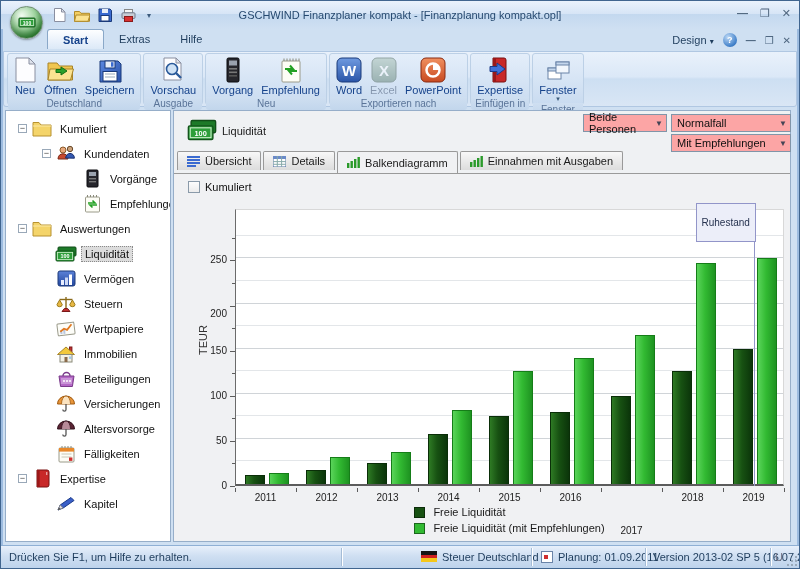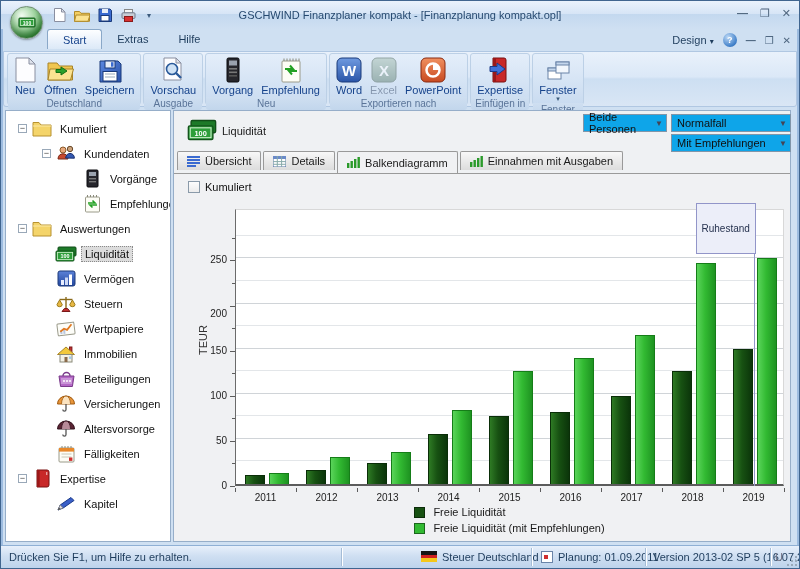--- a/index.html
+++ b/index.html
@@ -20,21 +20,21 @@
     display:flex;align-items:center;justify-content:center}
   .qat{position:absolute;left:50px;top:6px;display:flex;gap:7px;align-items:center;z-index:5}
   .qat .qbtn{width:16px;height:16px;display:flex;align-items:center;justify-content:center}
   .qat-arrow{font-size:8px;color:#3b5a7c;margin-left:4px}
 
   
   .tabrow{position:absolute;top:28px;left:0;right:0;height:22px}
   .rtabs{position:absolute;left:46px;top:0;display:flex}
   .rtab{padding:4px 15px 3px;font-size:11px;color:#1e3c5c;cursor:default}
   .rtab.active{background:linear-gradient(#fdfeff,#e9f1fb 60%,#dce9f7);border:1px solid #8aa8c8;border-bottom:none;
-    border-radius:3px 3px 0 0;font-weight:normal;color:#15428b}
+    border-radius:3px 3px 0 0;font-weight:bold;color:#15428b}
   .mdi-controls{position:absolute;right:8px;top:4px;display:flex;align-items:center;gap:9px;font-size:11px;color:#1e3c5c}
   .mdi-glyph{font-size:10px;font-weight:bold;color:#4f6781}
   .help-orb{width:14px;height:14px;border-radius:50%;background:radial-gradient(circle at 35% 30%,#bcd8f5,#3f7fc9 70%,#1f4f8f);
     color:#fff;font-size:9px;font-weight:bold;display:flex;align-items:center;justify-content:center}
 
   
   .ribbon{position:absolute;top:50px;left:2px;right:2px;height:56px;
     background:linear-gradient(#e9f1fb,#dbe8f7 46%,#cddff2 50%,#d9e6f5);
     border:1px solid #b0c7e2;border-radius:0 0 3px 3px;display:flex;align-items:stretch;padding:1px 2px 1px 3px}
   .rgroup{display:flex;flex-direction:column;margin-right:2px;border:1px solid #bcd0e6;border-radius:3px;
@@ -57,21 +57,21 @@
     text-align:center;color:#444;margin-right:4px;flex:none}
   .titem .spacer{width:13px;flex:none}
   .titem .ticon{width:22px;height:20px;flex:none;display:flex;align-items:center;justify-content:center;margin-right:4px}
   .titem .tlabel{padding:2px 3px;white-space:nowrap}
   .titem.selected .tlabel{background:#dcdcdc;border:1px dotted #8a8a8a;padding:1px 3px}
   .lv0{padding-left:12px}.lv1{padding-left:36px}.lv2{padding-left:62px}
 
   .content-panel{position:absolute;left:170px;top:1px;right:6px;bottom:3px;background:#eff1f3;border:1px solid #96aec9}
   .page-header-icon{position:absolute;left:13px;top:7px}
   .page-title{position:absolute;left:48px;top:14px;font-size:11px;color:#202020}
-  .combo{position:absolute;height:18px;background:#0ea5e9;border:1px solid #8195a8;font-size:11px;color:#101010;
+  .combo{position:absolute;height:18px;background:#fca5a5;border:1px solid #8195a8;font-size:11px;color:#101010;
     display:flex;align-items:center;justify-content:space-between;padding:0 3px 0 5px;cursor:default}
   .combo .arr{font-size:8px;color:#445}
   .combo.persons{left:409px;top:3px;width:84px}
   .combo.scenario{left:497px;top:3px;width:120px}
   .combo.variant{left:497px;top:23px;width:120px}
 
   .tabstrip{position:absolute;top:40px;left:3px;height:22px;display:flex;align-items:flex-start;z-index:3}
   .ctab{display:flex;align-items:center;gap:5px;font-size:11px;color:#1a1a1a;height:19px;
     background:linear-gradient(#f8f8f8,#dcdcdc);border:1px solid #999;border-bottom:none;border-radius:2px 2px 0 0;
     padding:0 9px;margin-right:2px;cursor:default}
@@ -89,21 +89,21 @@
   .ytick{position:absolute;height:1px;background:#5c5c5c}
   .ylabel{position:absolute;width:30px;text-align:right;font-size:10px;color:#222}
   .xlabel{position:absolute;text-align:center;font-size:10px;color:#222;top:318px}
   .xtick{position:absolute;width:1px;height:4px;background:#5c5c5c;top:314px}
   .bar{position:absolute;bottom:0;width:20px;border:1px solid rgba(0,0,0,.35);border-bottom:none;z-index:2}
   .bar.s0{background:linear-gradient(to right,#2e7a24,#175112 45%,#0b350a);border-color:#0a2e08}
   .bar.s1{background:linear-gradient(to right,#5ad45a,#32ba32 45%,#1e9321);border-color:#157d18}
   .teur{position:absolute;left:14px;top:160px;font-size:11px;color:#333;transform:rotate(-90deg);transform-origin:center}
   .anno-line{position:absolute;width:1px;background:#9295c9;z-index:1}
   .anno-label{position:absolute;background:#eceef9;border:1px solid #9295c9;font-size:10px;color:#26324f;
-    padding:19px 5px;z-index:5;white-space:nowrap}
+    padding:13px 5px;z-index:5;white-space:nowrap}
   .legend{position:absolute;left:61px;width:549px;top:332px;display:flex;justify-content:center}
   .legend-rows{display:flex;flex-direction:column;gap:4px}
   .legend-row{display:flex;align-items:center;gap:8px;font-size:11px;color:#1a1a1a}
   .legend-row .sw{width:11px;height:11px;border:1px solid rgba(0,0,0,.45);flex:none}
 
   
   .statusbar{position:absolute;left:0;right:0;bottom:0;height:23px;font-size:11px;color:#1e3c5c;
     background:linear-gradient(#e8f0fb,#cfdff2 45%,#bdd3ec);border-top:1px solid #8fb0d5}
   .statusbar .sec{position:absolute;top:5px;white-space:nowrap}
   .statusbar .sep{position:absolute;top:2px;bottom:2px;width:1px;background:#a5bcd6;box-shadow:1px 0 0 #fff}
@@ -695,21 +695,21 @@
           <div class="ytick" style="left: 58px; width: 3px; top: 108.987px;"></div>
           <div class="ytick" style="left: 56px; width: 5px; top: 86.43px;"></div>
           <div class="ylabel" style="left: 23px; top: 80.43px;">250</div>
           <div class="ytick" style="left: 58px; width: 3px; top: 63.873px;"></div>
           <div class="xlabel" style="left: 61px; width: 61px;">2011</div>
           <div class="xlabel" style="left: 122px; width: 61px;">2012</div>
           <div class="xlabel" style="left: 183px; width: 61px;">2013</div>
           <div class="xlabel" style="left: 244px; width: 61px;">2014</div>
           <div class="xlabel" style="left: 305px; width: 61px;">2015</div>
           <div class="xlabel" style="left: 366px; width: 61px;">2016</div>
-          <div class="xlabel" style="left: 427px; width: 61px;">2017</div>
+          <div class="xlabel" style="left: 427px; width: 61px; margin-top: 33px;">2017</div>
           <div class="xlabel" style="left: 488px; width: 61px;">2018</div>
           <div class="xlabel" style="left: 549px; width: 61px;">2019</div>
           <div class="xtick" style="left: 61px;"></div>
           <div class="xtick" style="left: 122px;"></div>
           <div class="xtick" style="left: 183px;"></div>
           <div class="xtick" style="left: 244px;"></div>
           <div class="xtick" style="left: 305px;"></div>
           <div class="xtick" style="left: 366px;"></div>
           <div class="xtick" style="left: 427px;"></div>
           <div class="xtick" style="left: 488px;"></div>

